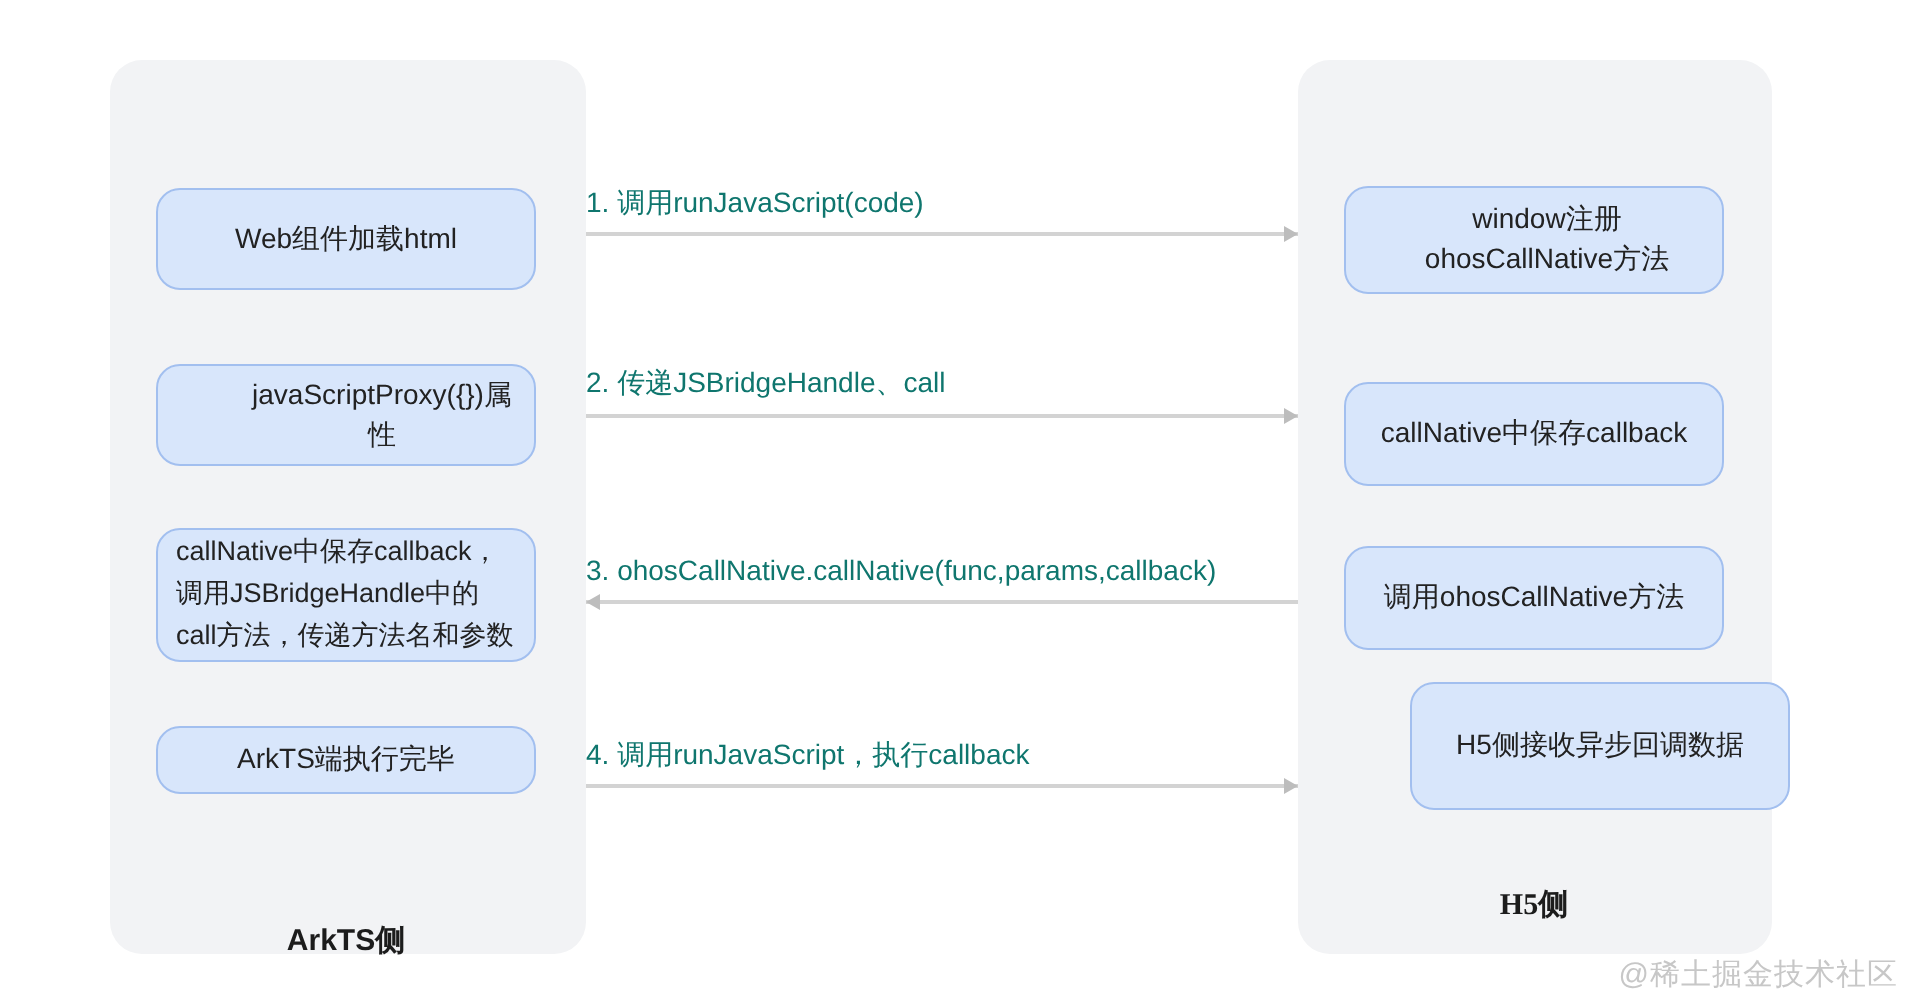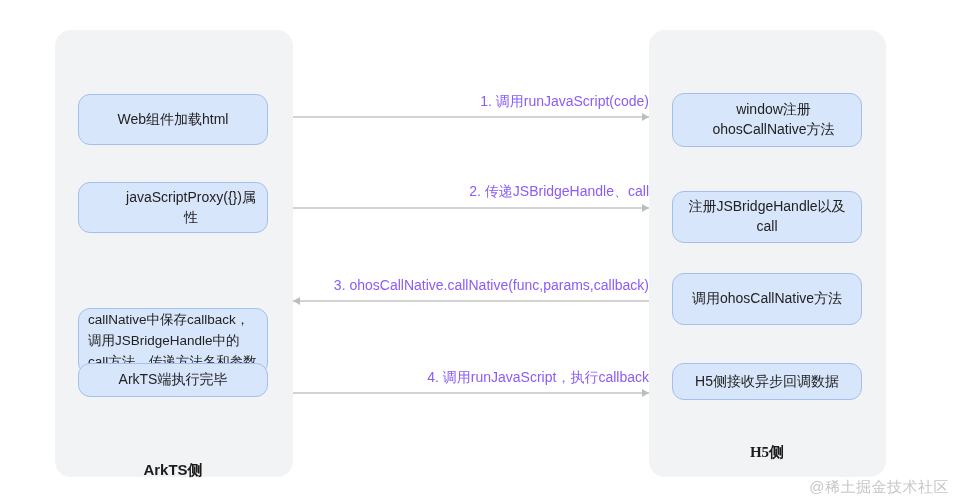--- a/index.html
+++ b/index.html
@@ -84,23 +84,23 @@
     border-left: 7px solid #bdbdbd;
   }
   .arrow.dir-left .head {
     left: 0;
     border-right: 7px solid #bdbdbd;
   }
   .arrow-label {
     position: absolute;
     left: 293px;
     width: 356px;
-    text-align: right;
+    text-align: left;
     font-size: 14px;
-    color: #8b5cf6;
+    color: #0f766e;
     white-space: nowrap;
   }
   .watermark {
     position: absolute;
     right: 7px;
     top: 478px;
     font-size: 15px;
     color: #c7c7c7;
     letter-spacing: 0.5px;
   }
@@ -108,27 +108,27 @@
 </head>
 <body>
 
 <div class="canvas">
 
   <div class="panel panel-left"></div>
   <div class="panel panel-right"></div>
 
   <div class="node left-col" style="top:94px;height:51px;">Web组件加载html</div>
   <div class="node left-col" style="top:182px;height:51px;padding-left:44px;">javaScriptProxy({})属性</div>
-  <div class="node left-col multiline" style="top:264px;height:67px;margin-top:44px;">callNative中保存callback，调用JSBridgeHandle中的call方法，传递方法名和参数</div>
+  <div class="node left-col multiline" style="top:264px;height:67px;">callNative中保存callback，调用JSBridgeHandle中的call方法，传递方法名和参数</div>
   <div class="node left-col" style="top:363px;height:34px;">ArkTS端执行完毕</div>
 
   <div class="node right-col" style="top:93px;height:54px;padding-left:21px;">window注册ohosCallNative方法</div>
-  <div class="node right-col" style="top:191px;height:52px;">注册JSBridgeHandle以及call</div>
+  <div class="node right-col" style="top:191px;height:52px;">callNative中保存callback</div>
   <div class="node right-col" style="top:273px;height:52px;">调用ohosCallNative方法</div>
-  <div class="node right-col" style="top:363px;height:37px;">H5侧接收异步回调数据</div>
+  <div class="node right-col" style="top:341px;height:64px;margin-left:33px;">H5侧接收异步回调数据</div>
 
   <div class="panel-label" style="left:78px;top:441px;margin-top:20px;">ArkTS侧</div>
   <div class="panel-label" style="left:672px;top:443px;font-family:Liberation Serif, serif;">H5侧</div>
 
   <div class="arrow-label" style="top:93px;">1. 调用runJavaScript(code)</div>
   <div class="arrow-label" style="top:183px;">2. 传递JSBridgeHandle、call</div>
   <div class="arrow-label" style="top:277px;">3. ohosCallNative.callNative(func,params,callback)</div>
   <div class="arrow-label" style="top:369px;">4. 调用runJavaScript，执行callback</div>
 
   <div class="arrow dir-right" style="top:112px;">

